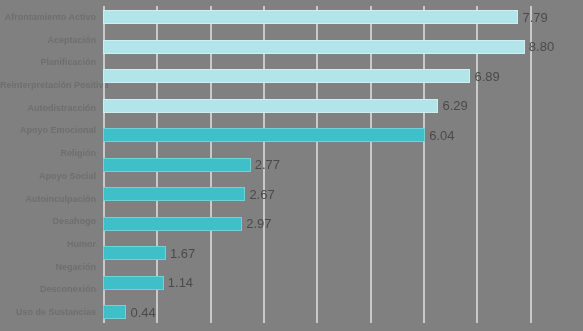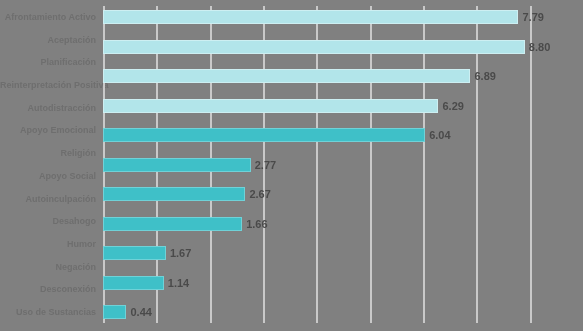--- a/index.html
+++ b/index.html
@@ -62,23 +62,23 @@
   }
   .bar.light {
     background: #b2e5ea;
     border-color: #cdeff2;
   }
   .bar.dark {
     background: #3fc0c8;
     border-color: #6fd2d8;
   }
   .bar-value {
-    font-size: 11px;
+    font-size: 13px;
     color: #4a4a4a;
-    font-weight: bold;
+    font-weight: normal;
     margin-left: 4px;
     white-space: nowrap;
     letter-spacing: 0px;
   }
   .cat-labels {
     position: absolute;
     left: 0;
     top: 6px;
     width: 100px;
     bottom: 8px;
@@ -159,21 +159,21 @@
         <div class="bar-row">
           <div class="bar dark" style="width: 30.7778%;"></div>
           <span class="bar-value">2.77</span>
         </div>
         <div class="bar-row">
           <div class="bar dark" style="width: 29.6667%;"></div>
           <span class="bar-value">2.67</span>
         </div>
         <div class="bar-row">
           <div class="bar dark" style="width: 29%;"></div>
-          <span class="bar-value">1.66</span>
+          <span class="bar-value">2.97</span>
         </div>
         <div class="bar-row">
           <div class="bar dark" style="width: 13.1111%;"></div>
           <span class="bar-value">1.67</span>
         </div>
         <div class="bar-row">
           <div class="bar dark" style="width: 12.6667%;"></div>
           <span class="bar-value">1.14</span>
         </div>
         <div class="bar-row">

